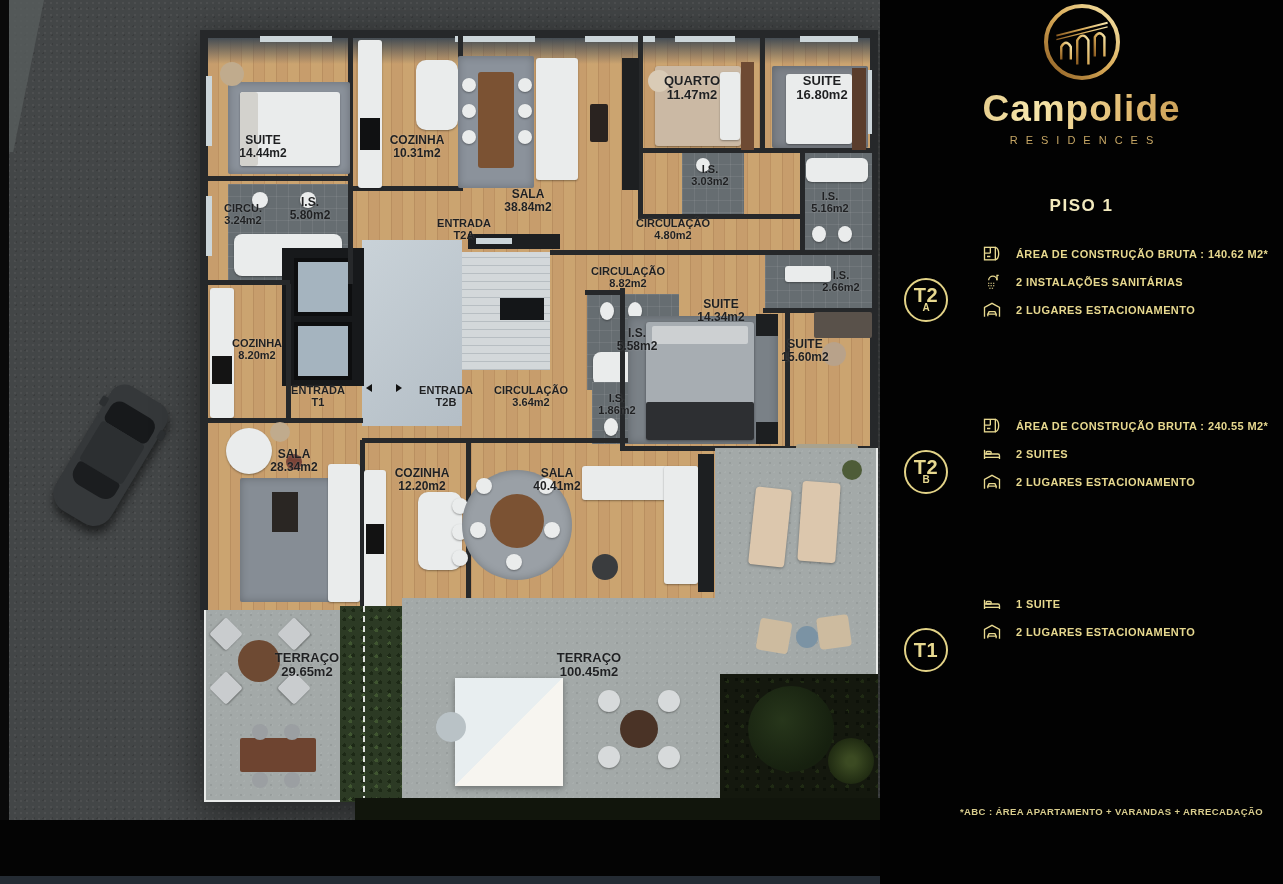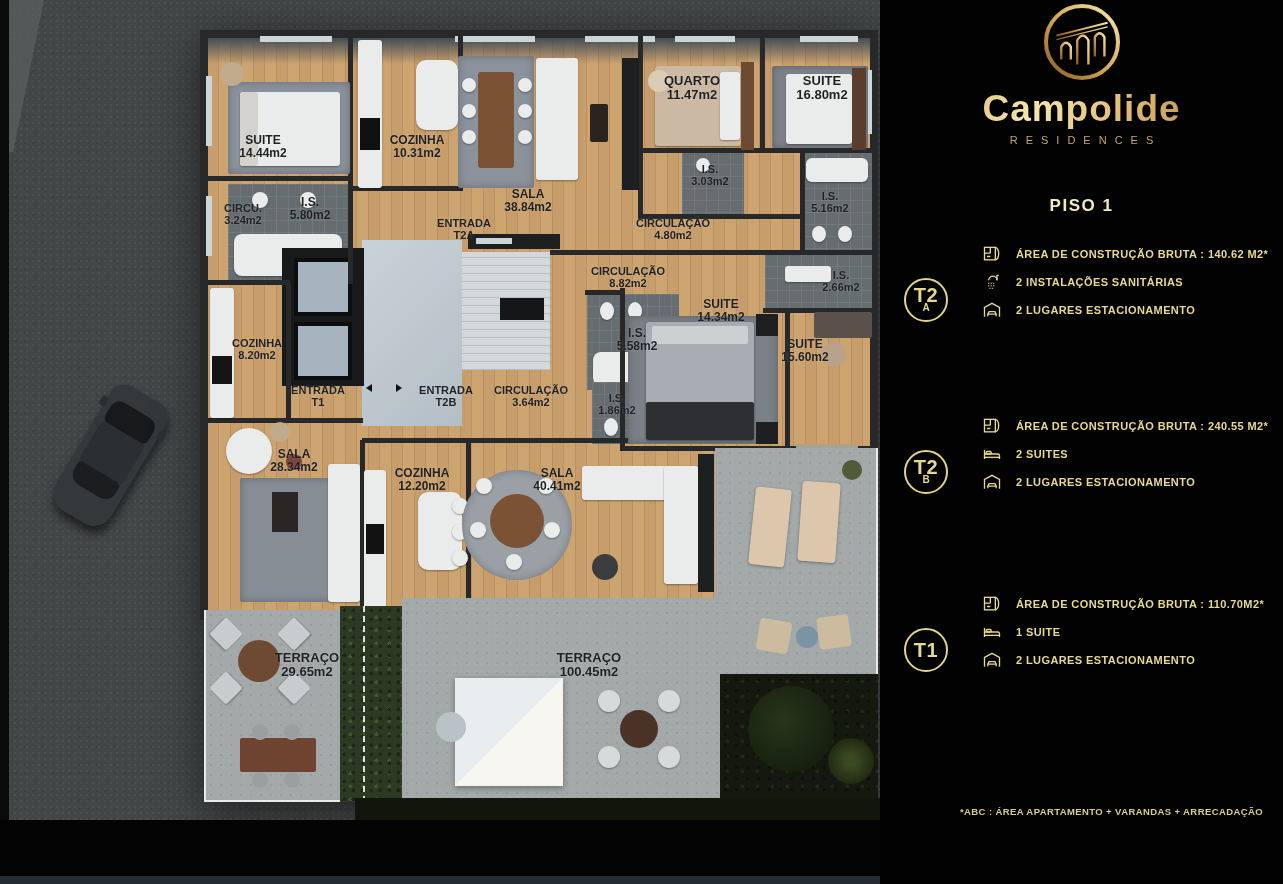--- a/index.html
+++ b/index.html
@@ -489,28 +489,20 @@
     </div>
 
     <div class="unit-group" style="top:594px;height:112px;">
       <div class="badge">
         <span class="b1">T1</span>
         <span class="b2"></span>
       </div>
       <div class="spec-rows">
         <div class="spec-row">
           <svg width="20" height="20" viewBox="0 0 24 24" fill="none" stroke="#e7d88f" stroke-width="1.6">
-              <rect x="3" y="4" width="13" height="15"></rect>
-              <path d="M3 11 h7 M10 4 v7 M6 15 h4"></path>
-              <path d="M16 4 q4 1 4 7.5 q0 6.5 -4 7.5"></path>
-            </svg>
-          <span class="spec-text">ÁREA DE CONSTRUÇÃO BRUTA :  110.70M2*</span>
-        </div>
-        <div class="spec-row">
-          <svg width="20" height="20" viewBox="0 0 24 24" fill="none" stroke="#e7d88f" stroke-width="1.6">
               <path d="M3 18 V7"></path>
               <path d="M3 12 h16 a2 2 0 0 1 2 2 v4"></path>
               <path d="M3 16 h18"></path>
               <rect x="5" y="9" width="6" height="3" rx="1.2"></rect>
             </svg>
           <span class="spec-text">1 SUITE</span>
         </div>
         <div class="spec-row">
           <svg width="20" height="20" viewBox="0 0 24 24" fill="none" stroke="#e7d88f" stroke-width="1.6">
               <path d="M3 20 V9 l9 -5 9 5 v11"></path>

